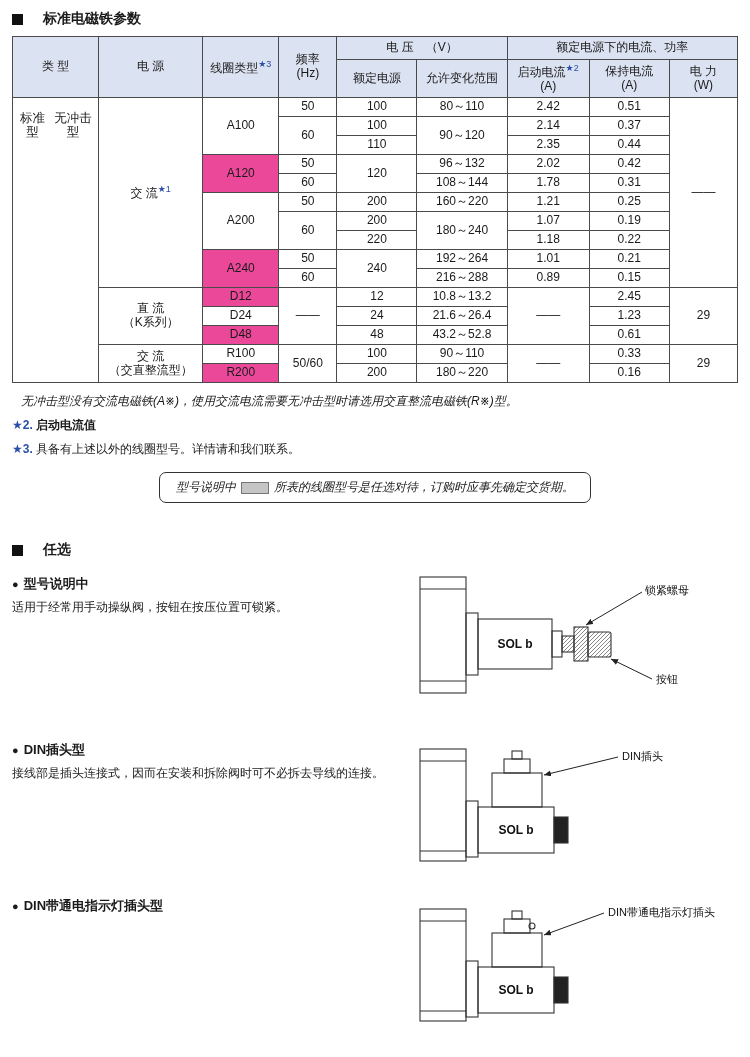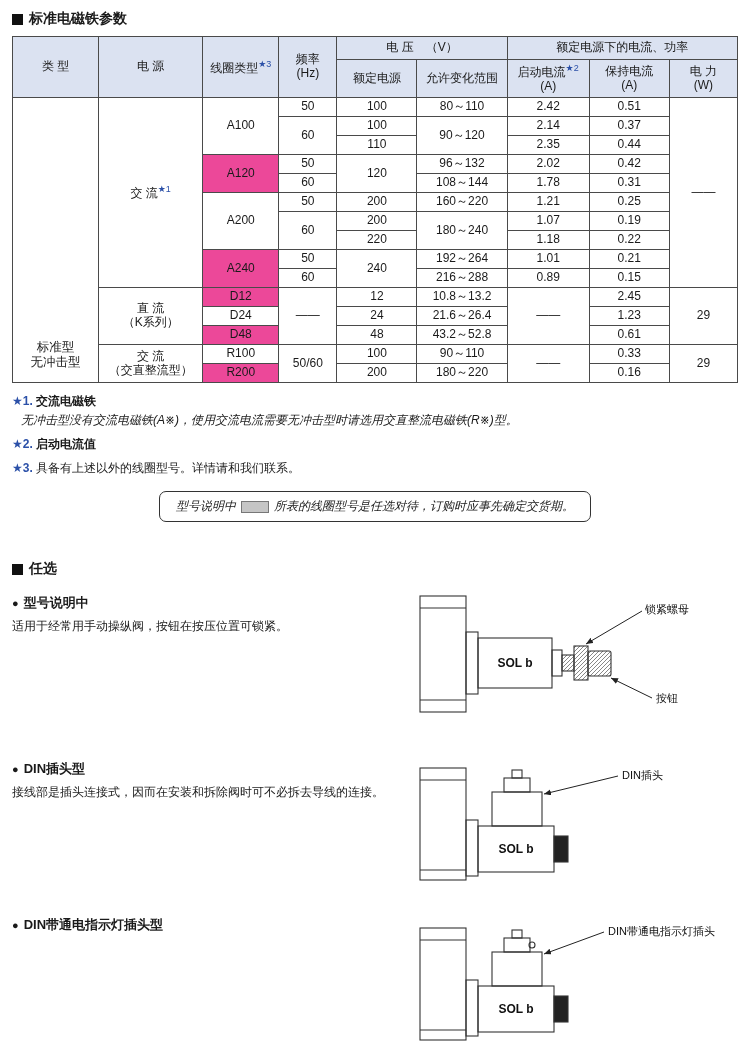--- a/index.html
+++ b/index.html
@@ -5,37 +5,37 @@
   * { margin:0; padding:0; box-sizing:border-box; }
   html,body { width:750px; }
   body {
     height:1057px; background:#ffffff; color:#1a1a1a;
     font-family:"Liberation Sans","DejaVu Sans",sans-serif;
     overflow:hidden; position:relative;
   }
   .page { padding:8px 12px 0 12px; }
 
   
-  .sec-title { display:flex; align-items:center; gap:6px; font-size:14px; font-weight:bold; margin:2px 0 8px 0; }
+  .sec-title { display:flex; align-items:center; gap:20px; font-size:14px; font-weight:bold; margin:2px 0 8px 0; }
   .sq { width:11px; height:11px; background:#111; display:inline-block; flex:0 0 auto; }
 
   
   table.params { border-collapse:collapse; width:726px; table-layout:fixed; border:1.5px solid #333; }
   .params th, .params td {
     border:1px solid #4a4a4a; text-align:center; vertical-align:middle;
     font-size:12px; padding:1px 2px; line-height:1.15; height:19px; background:#fff;
   }
   .params thead th { background:#dbe2f1; font-weight:normal; }
   .params thead tr.h1 th { height:23px; }
   .params thead tr.h2 th { height:38px; }
   .pre { white-space:pre-line; }
   td.shaded { background:#ec4899; }
   sup.star, .star { color:#2b50a8; }
   sup.star { font-size:9px; }
-  .type-wrap { display:flex; flex-direction:column; justify-content:flex-end; height:258px; font-size:12.5px; }
+  .type-wrap { display:flex; flex-direction:row; justify-content:flex-end; height:258px; font-size:12.5px; }
 
   
   .footnotes { margin-top:10px; font-size:12px; }
   .fn { margin-bottom:7px; }
   .fn-head { font-weight:bold; }
   .fn-head .star { font-weight:bold; font-size:12px; }
   .fn-body { margin-left:9px; font-weight:normal; margin-top:2px;font-style:italic; }
   .fn-inline { font-weight:normal; }
 
   
@@ -213,24 +213,20 @@
           <td class="shaded">R200</td>
           <td>200</td>
           <td>180～220</td>
           <td>0.16</td>
         </tr>
       </tbody>
   </table>
 
   <div class="footnotes">
     <div class="fn">
-      <div class="fn-head">
-        <span class="star">★1.</span>
-        <span>交流电磁铁</span>
-      </div>
       <div class="fn-body">无冲击型没有交流电磁铁(A※)，使用交流电流需要无冲击型时请选用交直整流电磁铁(R※)型。</div>
     </div>
     <div class="fn">
       <div class="fn-head">
         <span class="star">★2.</span>
         <span>启动电流值</span>
       </div>
     </div>
     <div class="fn">
       <div class="fn-head">

